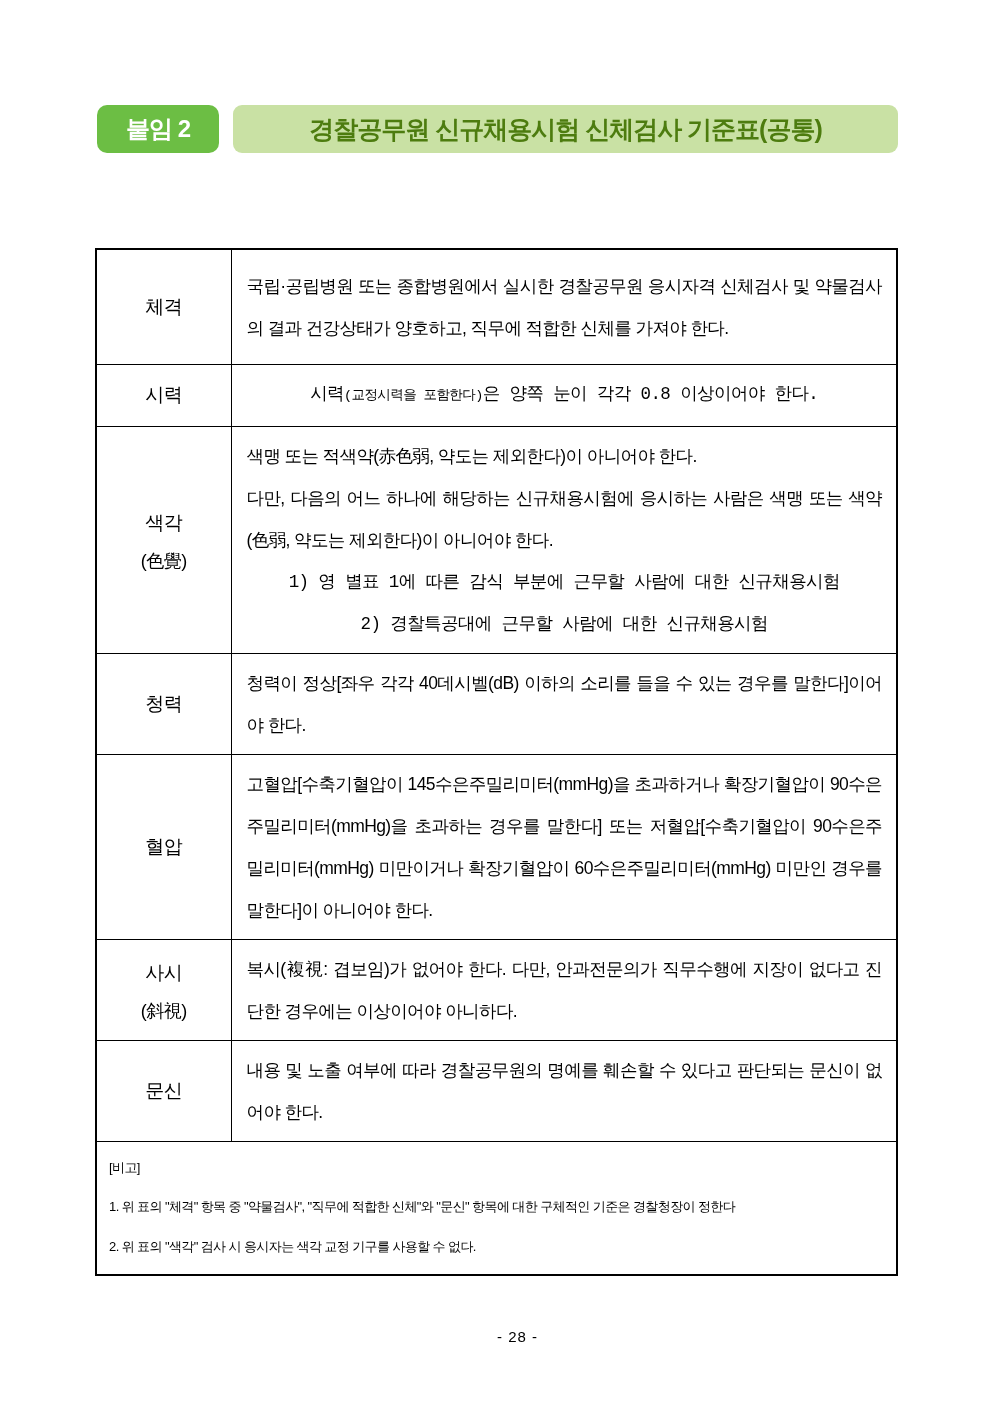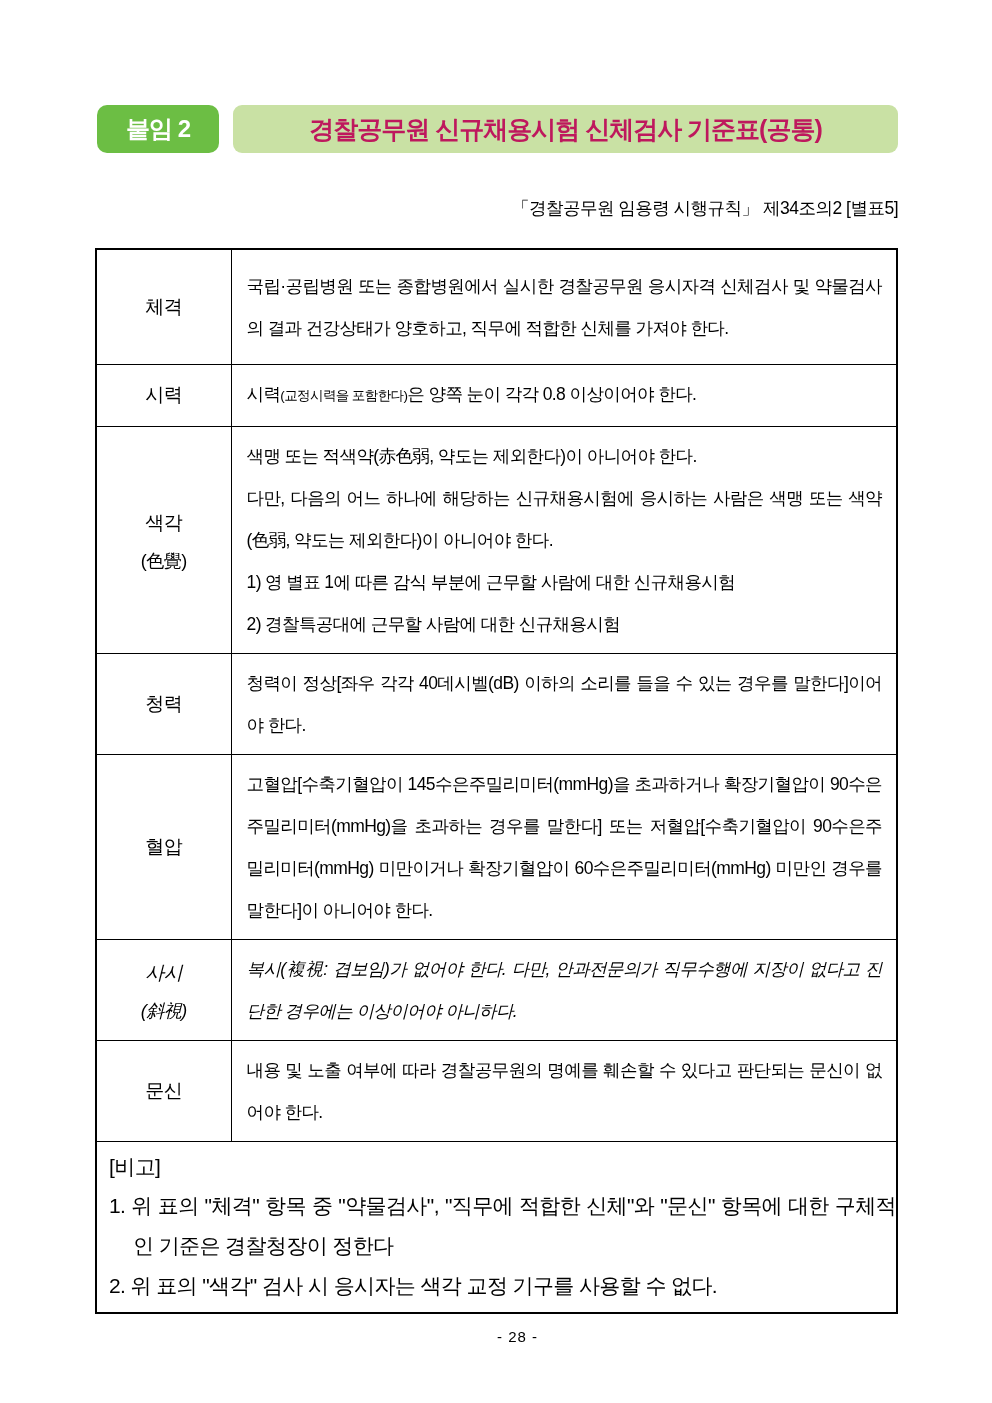--- a/index.html
+++ b/index.html
@@ -35,21 +35,21 @@
     display: flex;
     align-items: center;
     justify-content: center;
     letter-spacing: -1px;
   }
   .banner {
     flex: 1;
     height: 48px;
     background: #c9e1a4;
     border-radius: 9px;
-    color: #be185d;
+    color: #4d7c0f;
     font-weight: bold;
     font-size: 25px;
     display: flex;
     align-items: center;
     justify-content: center;
     letter-spacing: -1px;
   }
   .reference {
     position: absolute;
     top: 196px;
@@ -70,21 +70,21 @@
   table.main td, table.main th {
     border: 1.5px solid #000000;
     vertical-align: middle;
   }
   tr.h-header   { height: 47px; }
   tr.r-cheguk   { height: 115px; }
   tr.r-siryeok  { height: 62px; }
   tr.r-saekgak  { height: 216px; }
   tr.r-cheongryeok { height: 94px; }
   tr.r-hyeorap  { height: 158px; }
-  tr.r-sasi     { height: 100px; font-style: italic; }
+  tr.r-sasi     { height: 100px; }
   tr.r-munsin   { height: 88px; }
   tr.r-note     { height: 134px; }
 
   th.col-cat, th.col-content {
     background: #dce9f5;
     font-weight: bold;
     font-size: 19.5px;
     text-align: center;
     letter-spacing: -0.5px;
   }
@@ -102,26 +102,26 @@
 
   td.content {
     padding: 8px 14px 8px 15px;
     font-size: 17.5px;
     letter-spacing: -0.6px;
   }
   td.content .para {
     line-height: 42px;
     text-align: justify;
   }
-  td.content .para.no-justify { text-align: left; }
+  td.content .para.no-justify { text-align: center; font-family: Liberation Mono, monospace; }
   .small-inline { font-size: 13.5px; }
 
   td.note-cell {
     padding: 6px 0 6px 12px;
-    font-size: 21px;
+    font-size: 13px;
     letter-spacing: -0.6px;
   }
   .note-title { line-height: 38px; }
   .note-item  { line-height: 40px; padding-left: 24px; text-indent: -24px; text-align: justify; }
 
   
   .footnote {
     position: absolute;
     top: 1283px;
     left: 88px;
@@ -142,21 +142,20 @@
 </head>
 <body>
 
 <div class="page">
 
   <div class="header-row">
     <div class="badge">붙임 2</div>
     <div class="banner">경찰공무원 신규채용시험 신체검사 기준표(공통)</div>
   </div>
 
-  <div class="reference">「경찰공무원 임용령 시행규칙」 제34조의2 [별표5]</div>
 
   <table class="main">
     <tbody>
 
       <tr class="r-cheguk">
         <td class="cat">체격</td>
         <td class="content">
           <div class="para">국립·공립병원 또는 종합병원에서 실시한 경찰공무원 응시자격 신체검사 및 약물검사의 결과 건강상태가 양호하고, 직무에 적합한 신체를 가져야 한다.</div>
         </td>
       </tr>

